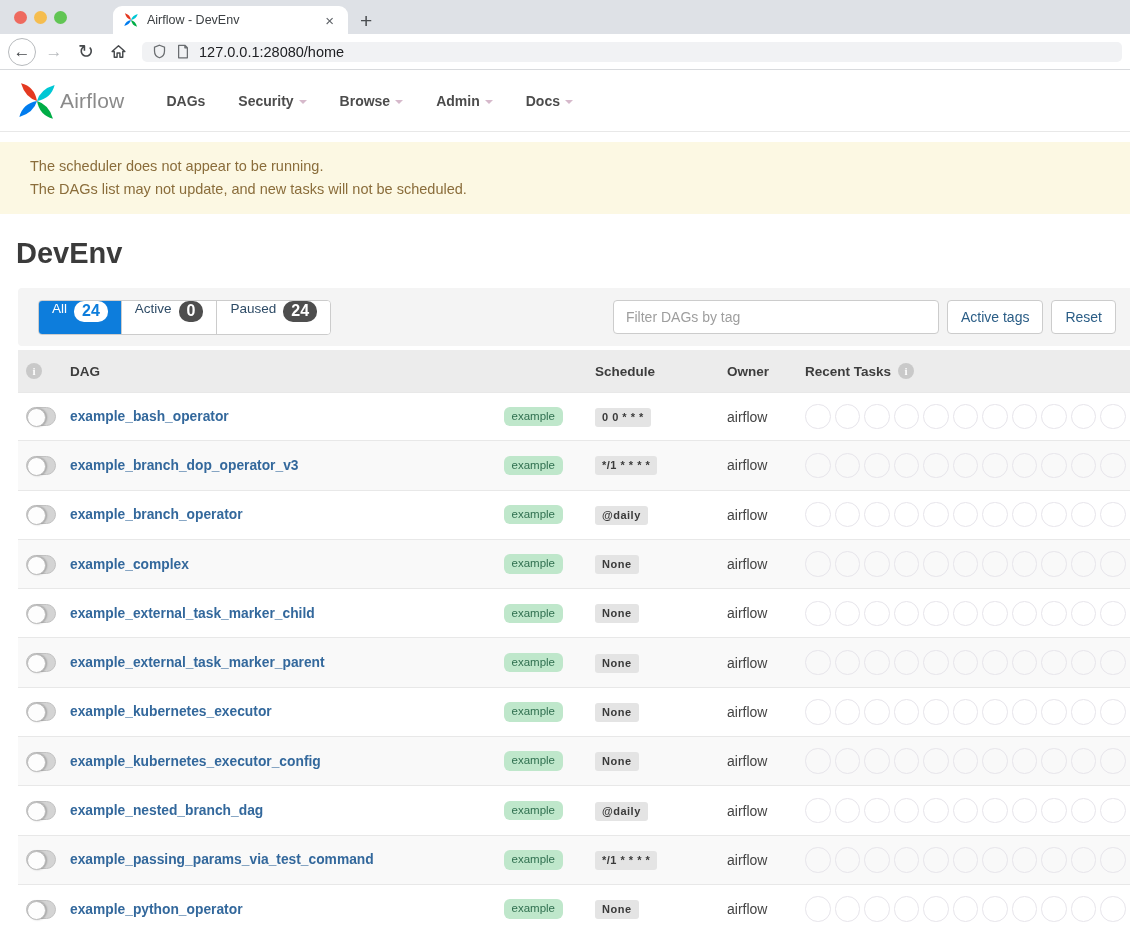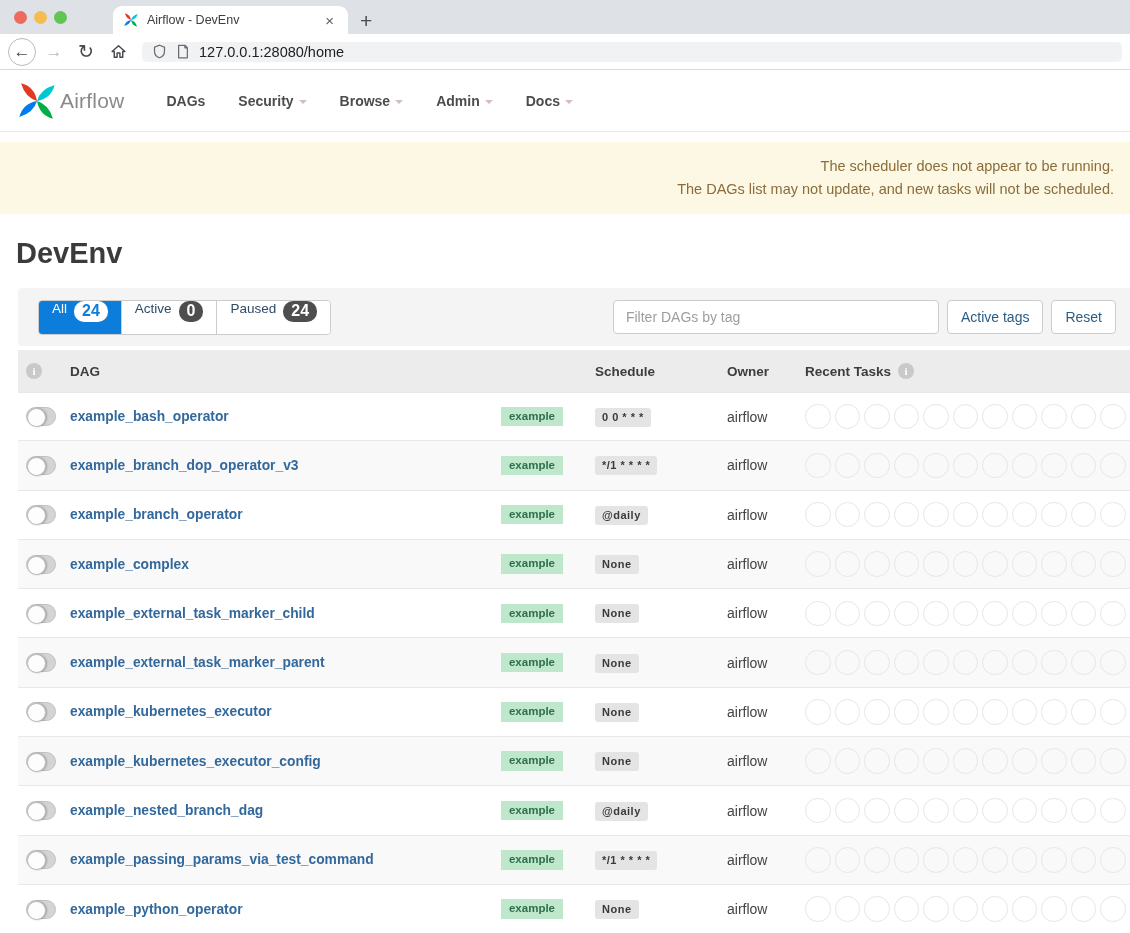--- a/index.html
+++ b/index.html
@@ -30,21 +30,21 @@
   
   .af-navbar { height: 62px; background: #fff; border-bottom: 1px solid #e8e8e8; display: flex; align-items: center; padding: 0 16px; }
   .brand { display: flex; align-items: center; }
   .brand svg { width: 42px; height: 42px; }
   .brand-name { font-size: 21px; color: #8a8a8a; margin-left: 2px; letter-spacing: 0.2px; }
   .af-nav { display: flex; align-items: flex-end; margin-left: 42px; }
   .af-nav-item { font-size: 14px; font-weight: bold; color: #4c4c4c; margin-right: 33px; display: flex; align-items: center; cursor: default; }
   .caret { width: 0; height: 0; border-left: 4px solid transparent; border-right: 4px solid transparent; border-top: 4px solid #d6b9cb; margin-left: 5px; margin-top: 2px; }
 
   
-  .banner { margin-top: 10px; background: var(--warning-bg); padding: 13px 16px 13px 30px; text-align: right; }
+  .banner { margin-top: 10px; background: var(--warning-bg); padding: 13px 4px 13px 30px; }
   .banner p { color: var(--warning-text); font-size: 14.5px; line-height: 23px; }
 
   
   .page-title { font-size: 29px; font-weight: bold; color: #3b3b3b; margin: 23px 0 0 16px; }
 
   
   .filterbar { margin: 18px 0 0 18px; background: #f4f4f4; border-radius: 4px 0 0 4px; height: 58px; display: flex; align-items: center; padding: 0 14px 0 20px; }
   .tab-group { display: flex; border: 1px solid #ccc; border-radius: 4px; overflow: hidden; background: #fff; }
   .f-tab { height: 33px; display: flex; align-items: flex-start; padding: 0 13px; font-size: 13.5px; color: #2e4b66; background: #fff; border-right: 1px solid #ccc; cursor: default; }
   .f-tab:last-child { border-right: none; }
@@ -65,21 +65,21 @@
   .col-owner { flex: 0 0 78px; padding-left: 10px; }
   .col-tasks { flex: 0 0 335px; padding-left: 10px; display: flex; align-items: center; }
   .info-icon { width: 16px; height: 16px; border-radius: 50%; background: #c9c9c9; color: #fff; font-size: 11px; font-weight: bold; font-family: "Liberation Serif", serif; display: inline-flex; align-items: center; justify-content: center; }
   .head-tasks-label { margin-right: 7px; }
   .dag-row { height: 49.3px; border-bottom: 1px solid #e8e8e8; background: #fff; }
   .dag-row:first-of-type { border-top: 1px solid #e8e8e8; }
   .dag-row:nth-of-type(even) { background: #f9f9f9; }
   .toggle { position: relative; width: 30px; height: 19px; border-radius: 10px; background: #d4d4d4; border: 1px solid #c2c2c2; }
   .toggle::before { content: ""; position: absolute; left: 0; top: 0; width: 17px; height: 17px; border-radius: 50%; background: #fdfdfd; border: 1px solid #bdbdbd; box-shadow: 1px 0 2px rgba(0,0,0,0.25); }
   .dag-link { font-size: 13.8px; font-weight: bold; color: var(--link); text-decoration: none; }
-  .tag-badge { margin-left: auto; background: var(--tag-bg); color: var(--tag-text); font-size: 11.5px; font-weight: bold; border-radius: 0; padding: 4px 8px; line-height: 1; }
+  .tag-badge { margin-left: auto; background: var(--tag-bg); color: var(--tag-text); font-size: 11.5px; font-weight: normal; border-radius: 6px; padding: 4px 8px; line-height: 1; }
   .schedule-badge { display: inline-block; background: #e4e4e4; color: #3a3a3a; font-size: 11px; font-weight: bold; border-radius: 3px; padding: 4px 7px; line-height: 1; letter-spacing: 0.5px; }
   .owner-label { font-size: 14px; color: #444; }
   .task-circle { width: 25.5px; height: 25.5px; border-radius: 50%; border: 1.2px solid #e7e5eb; margin-right: 4px; flex: 0 0 auto; background: transparent; }
 </style>
 </head>
 <body>
 
 <div>
   <div class="tabbar">
     <div class="traffic-lights">

